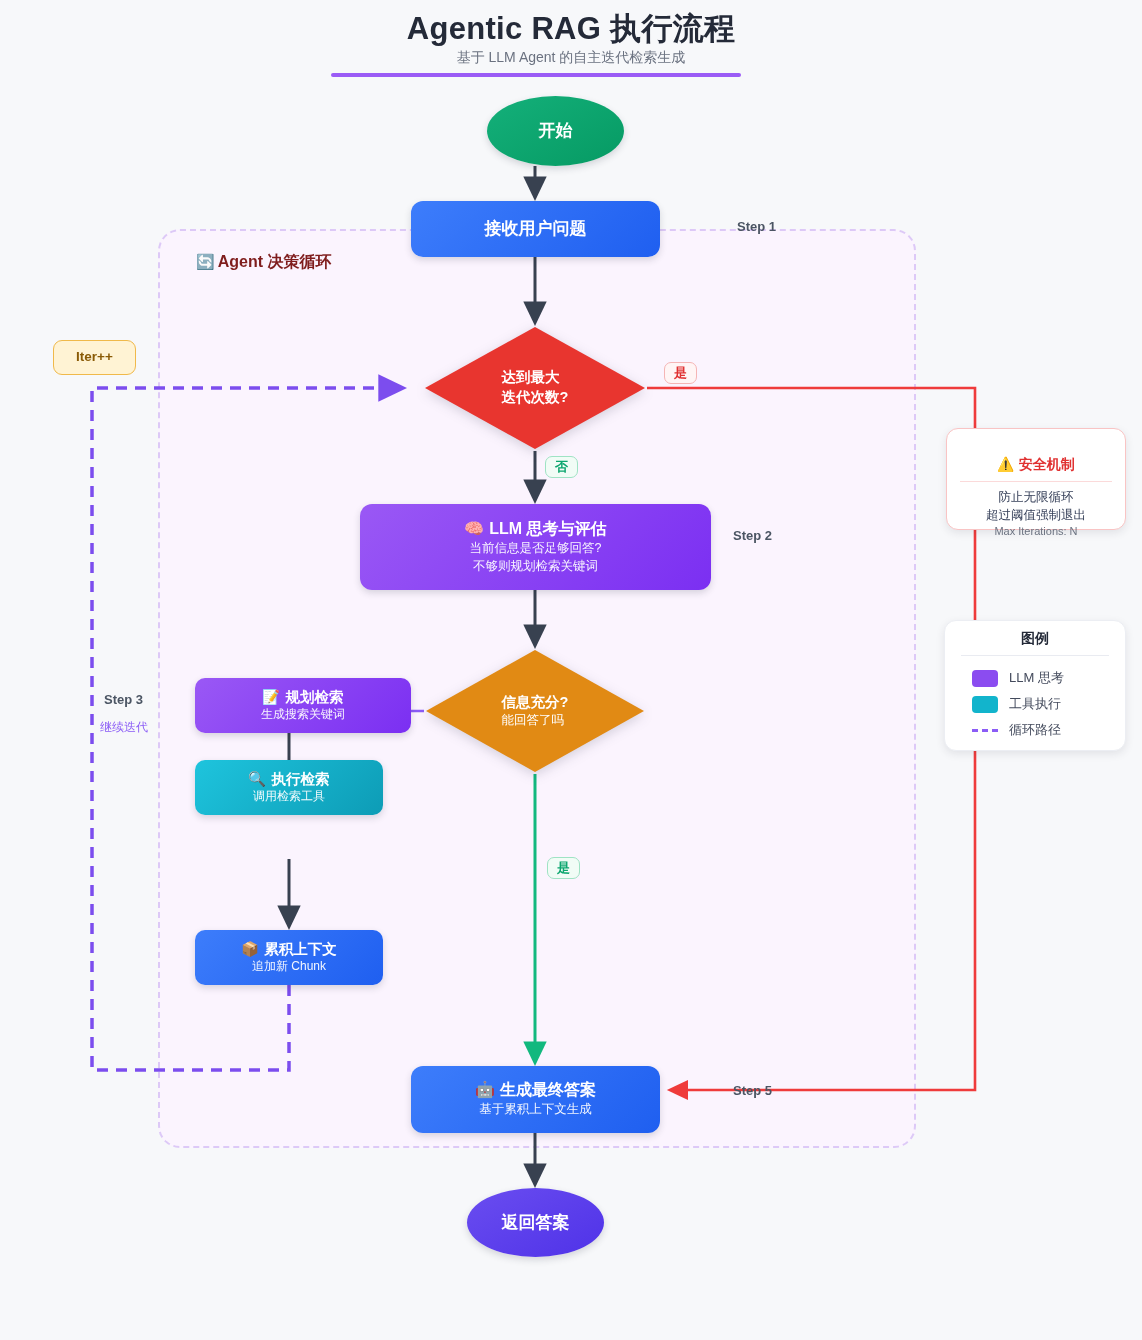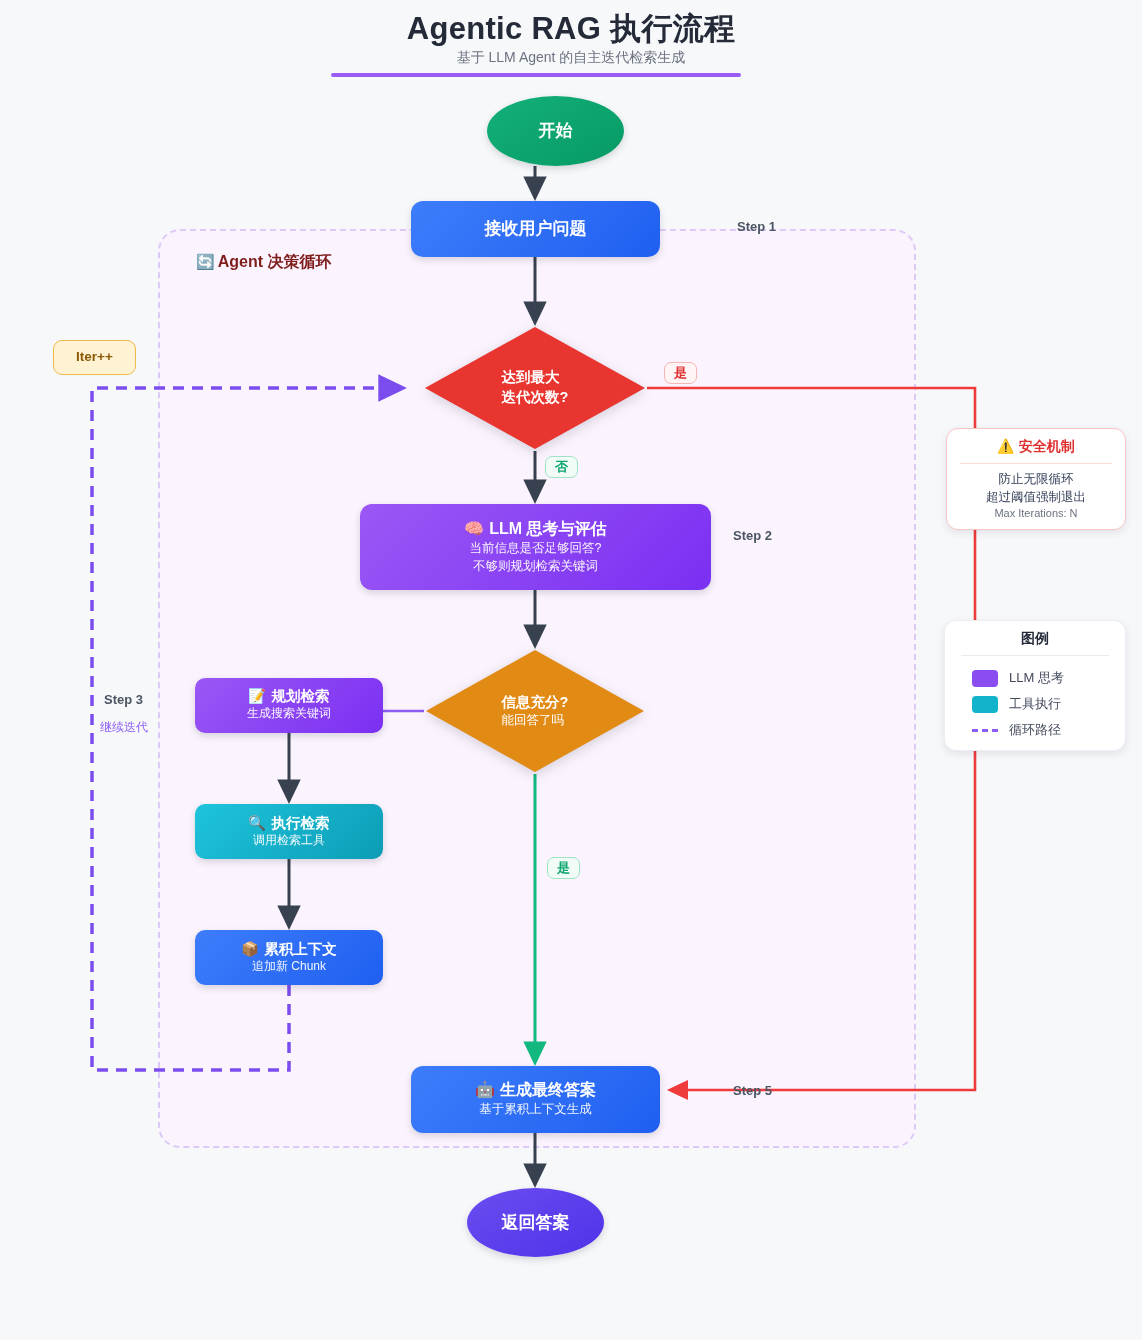--- a/index.html
+++ b/index.html
@@ -122,30 +122,29 @@
     background: linear-gradient(135deg, #3d7dfb 0%, #1f5ff0 100%);
   }
   .n-receive .n-title { font-size: 17px; }
 
   .n-llm {
     left: 360px; top: 504px; width: 351px; height: 86px;
     background: linear-gradient(135deg, #9a58f5 0%, #7b2ff2 100%);
   }
 
   .n-plan {
-    left: 195px; top: 678px; width: 188px; height: 55px;
+    left: 195px; top: 678px; width: 216px; height: 55px;
     background: linear-gradient(135deg, #9a58f5 0%, #7b2ff2 100%);
     border-radius: 10px;
-    font-family: Liberation Mono, monospace;
   }
   .n-plan .n-title { font-size: 14.5px; }
   .n-plan .n-sub { font-size: 12px; }
 
   .n-search {
-    left: 195px; top: 804px; width: 188px; height: 55px;
+    left: 195px; top: 760px; width: 188px; height: 55px;
     background: linear-gradient(135deg, #1ec4dd 0%, #0d9cb6 100%);
     border-radius: 10px;
   }
   .n-search .n-title { font-size: 14.5px; }
   .n-search .n-sub { font-size: 12px; }
 
   .n-ctx {
     left: 195px; top: 930px; width: 188px; height: 55px;
     background: linear-gradient(135deg, #3d7dfb 0%, #1f5ff0 100%);
     border-radius: 10px;
@@ -229,21 +228,21 @@
   .card {
     position: absolute;
     box-sizing: border-box;
     background: #ffffff;
     border-radius: 12px;
     box-shadow: 0 3px 9px rgba(35,40,60,.10);
   }
   .card-safety {
     left: 946px; top: 428px; width: 180px; height: 102px;
     border: 1.5px solid #f9c4c4;
-    padding-top: 9px;
+    padding-top: 27px;
   }
   .card-safety .c-title {
     text-align: center;
     font-size: 14px;
     font-weight: bold;
     color: #e03131;
     white-space: nowrap;
   }
   .card-safety .c-rule {
     margin: 7px 13px 6px 13px;

